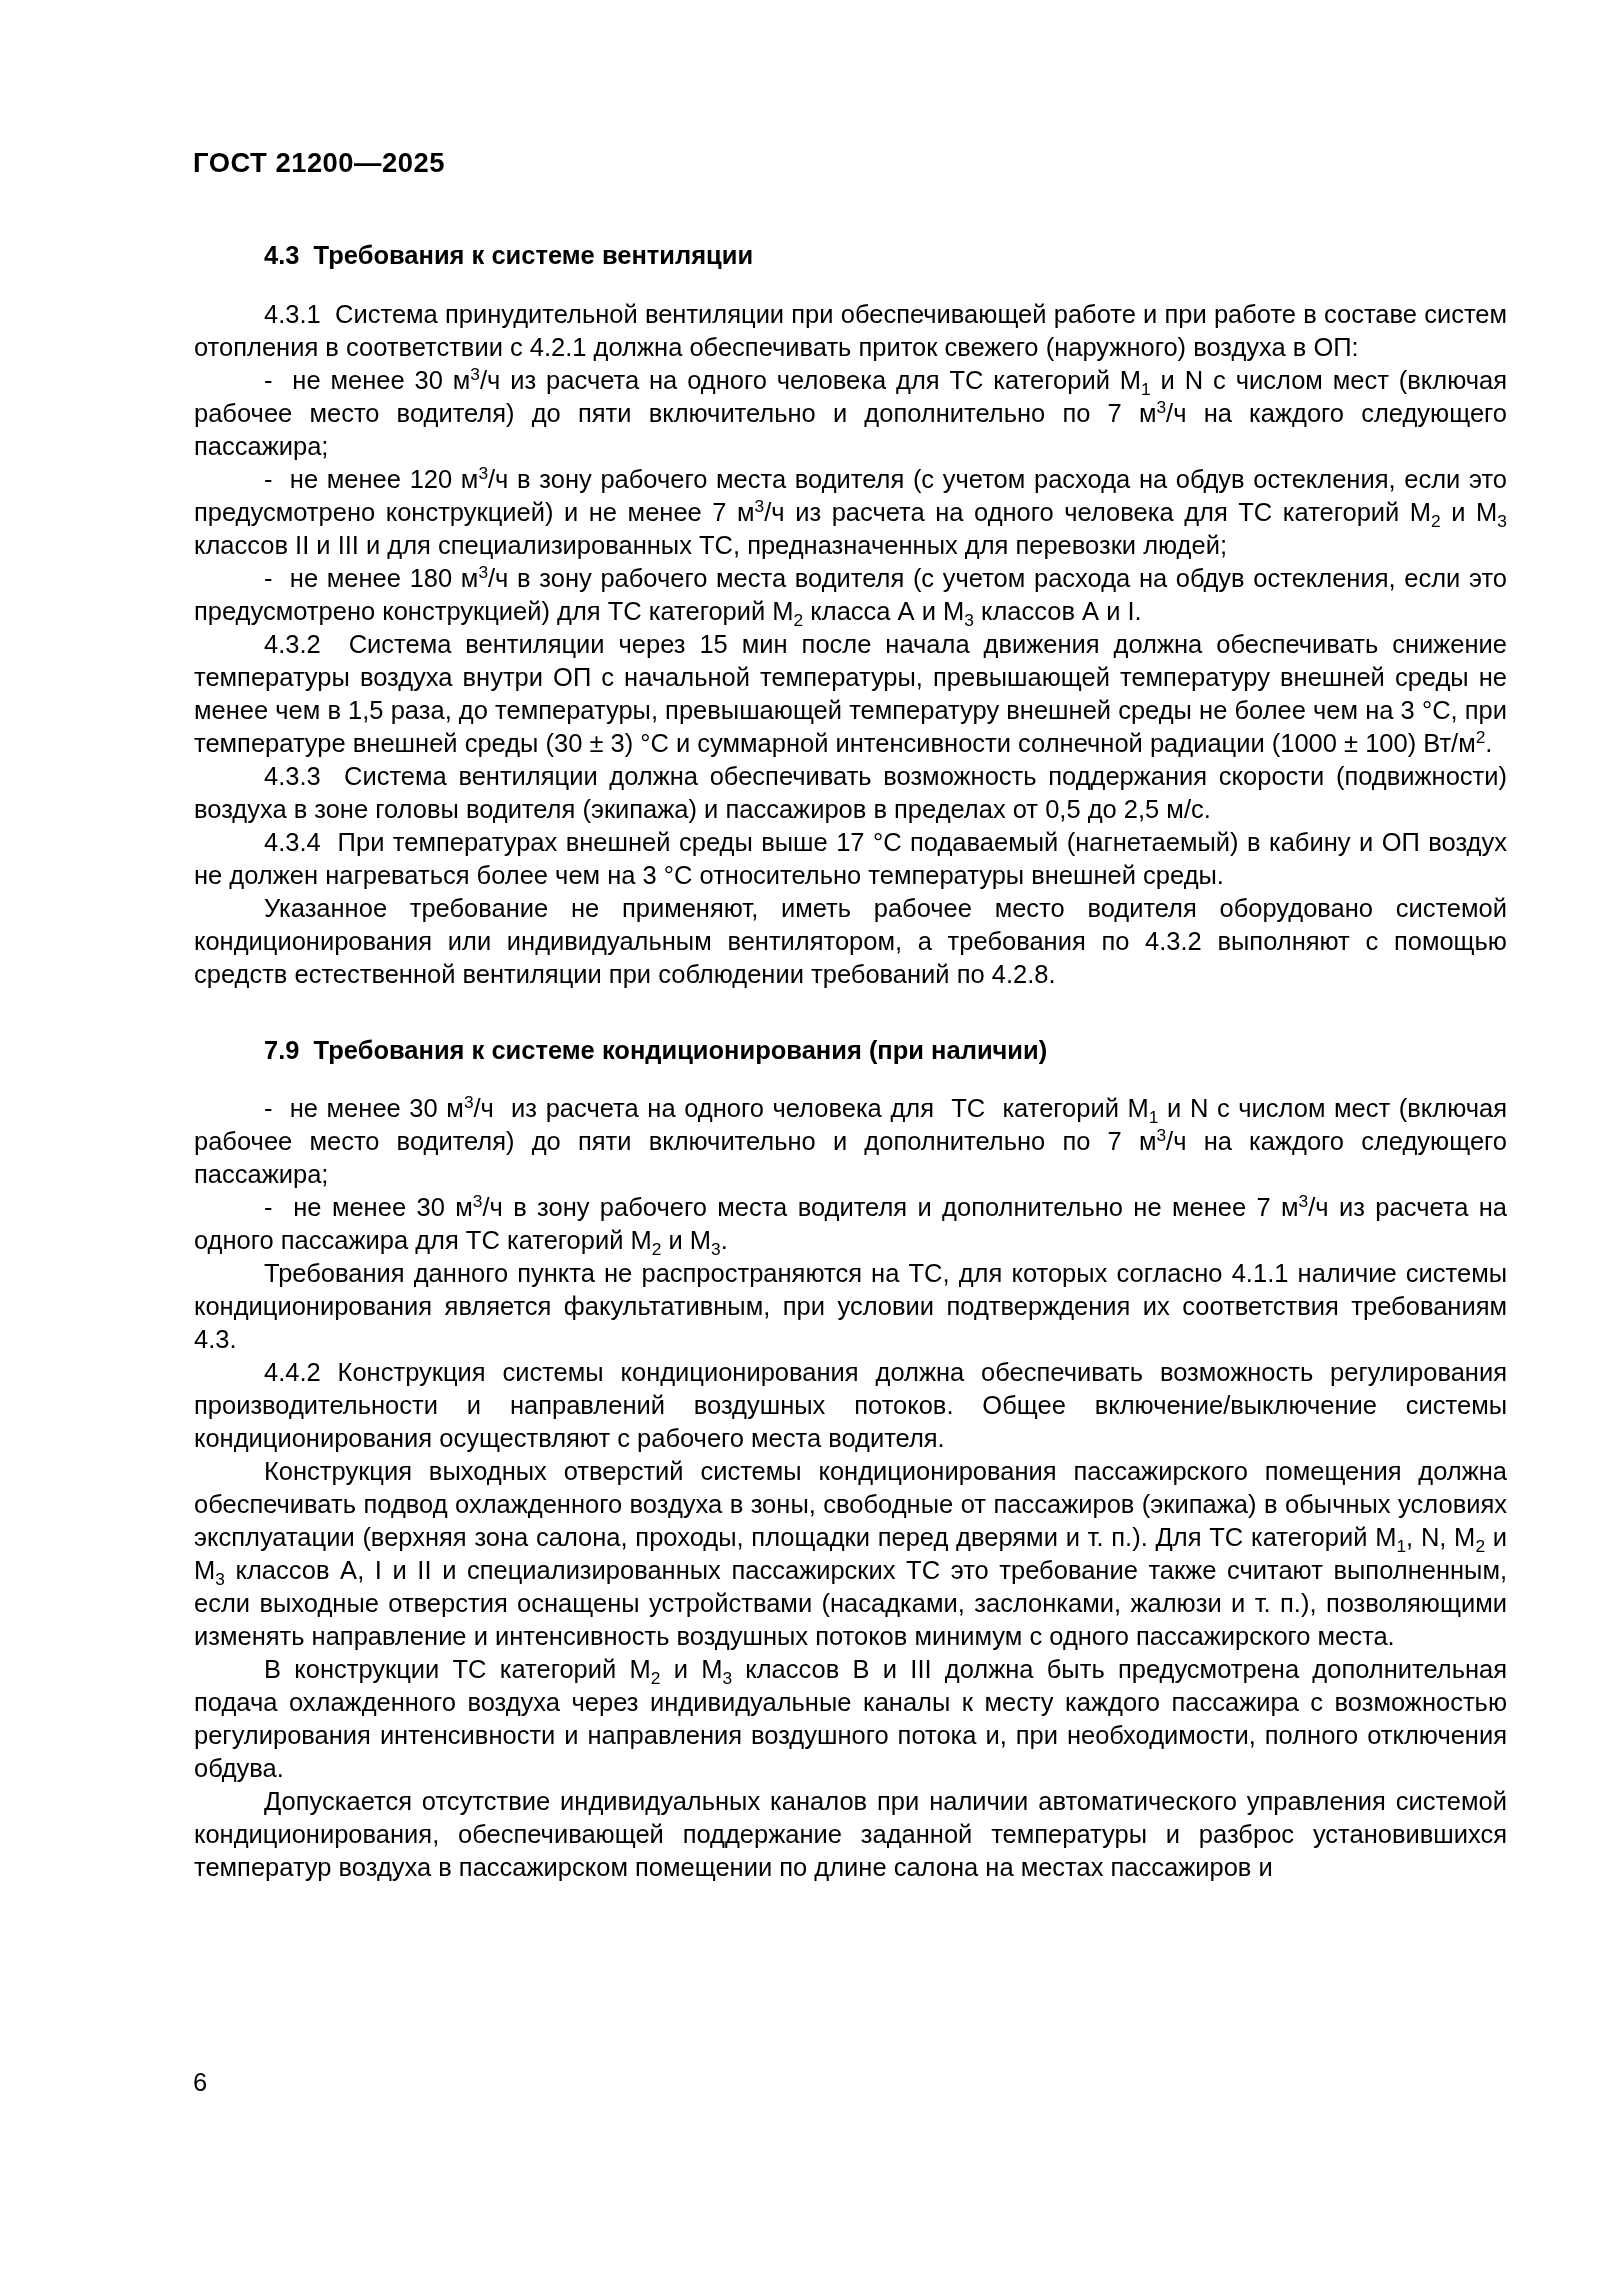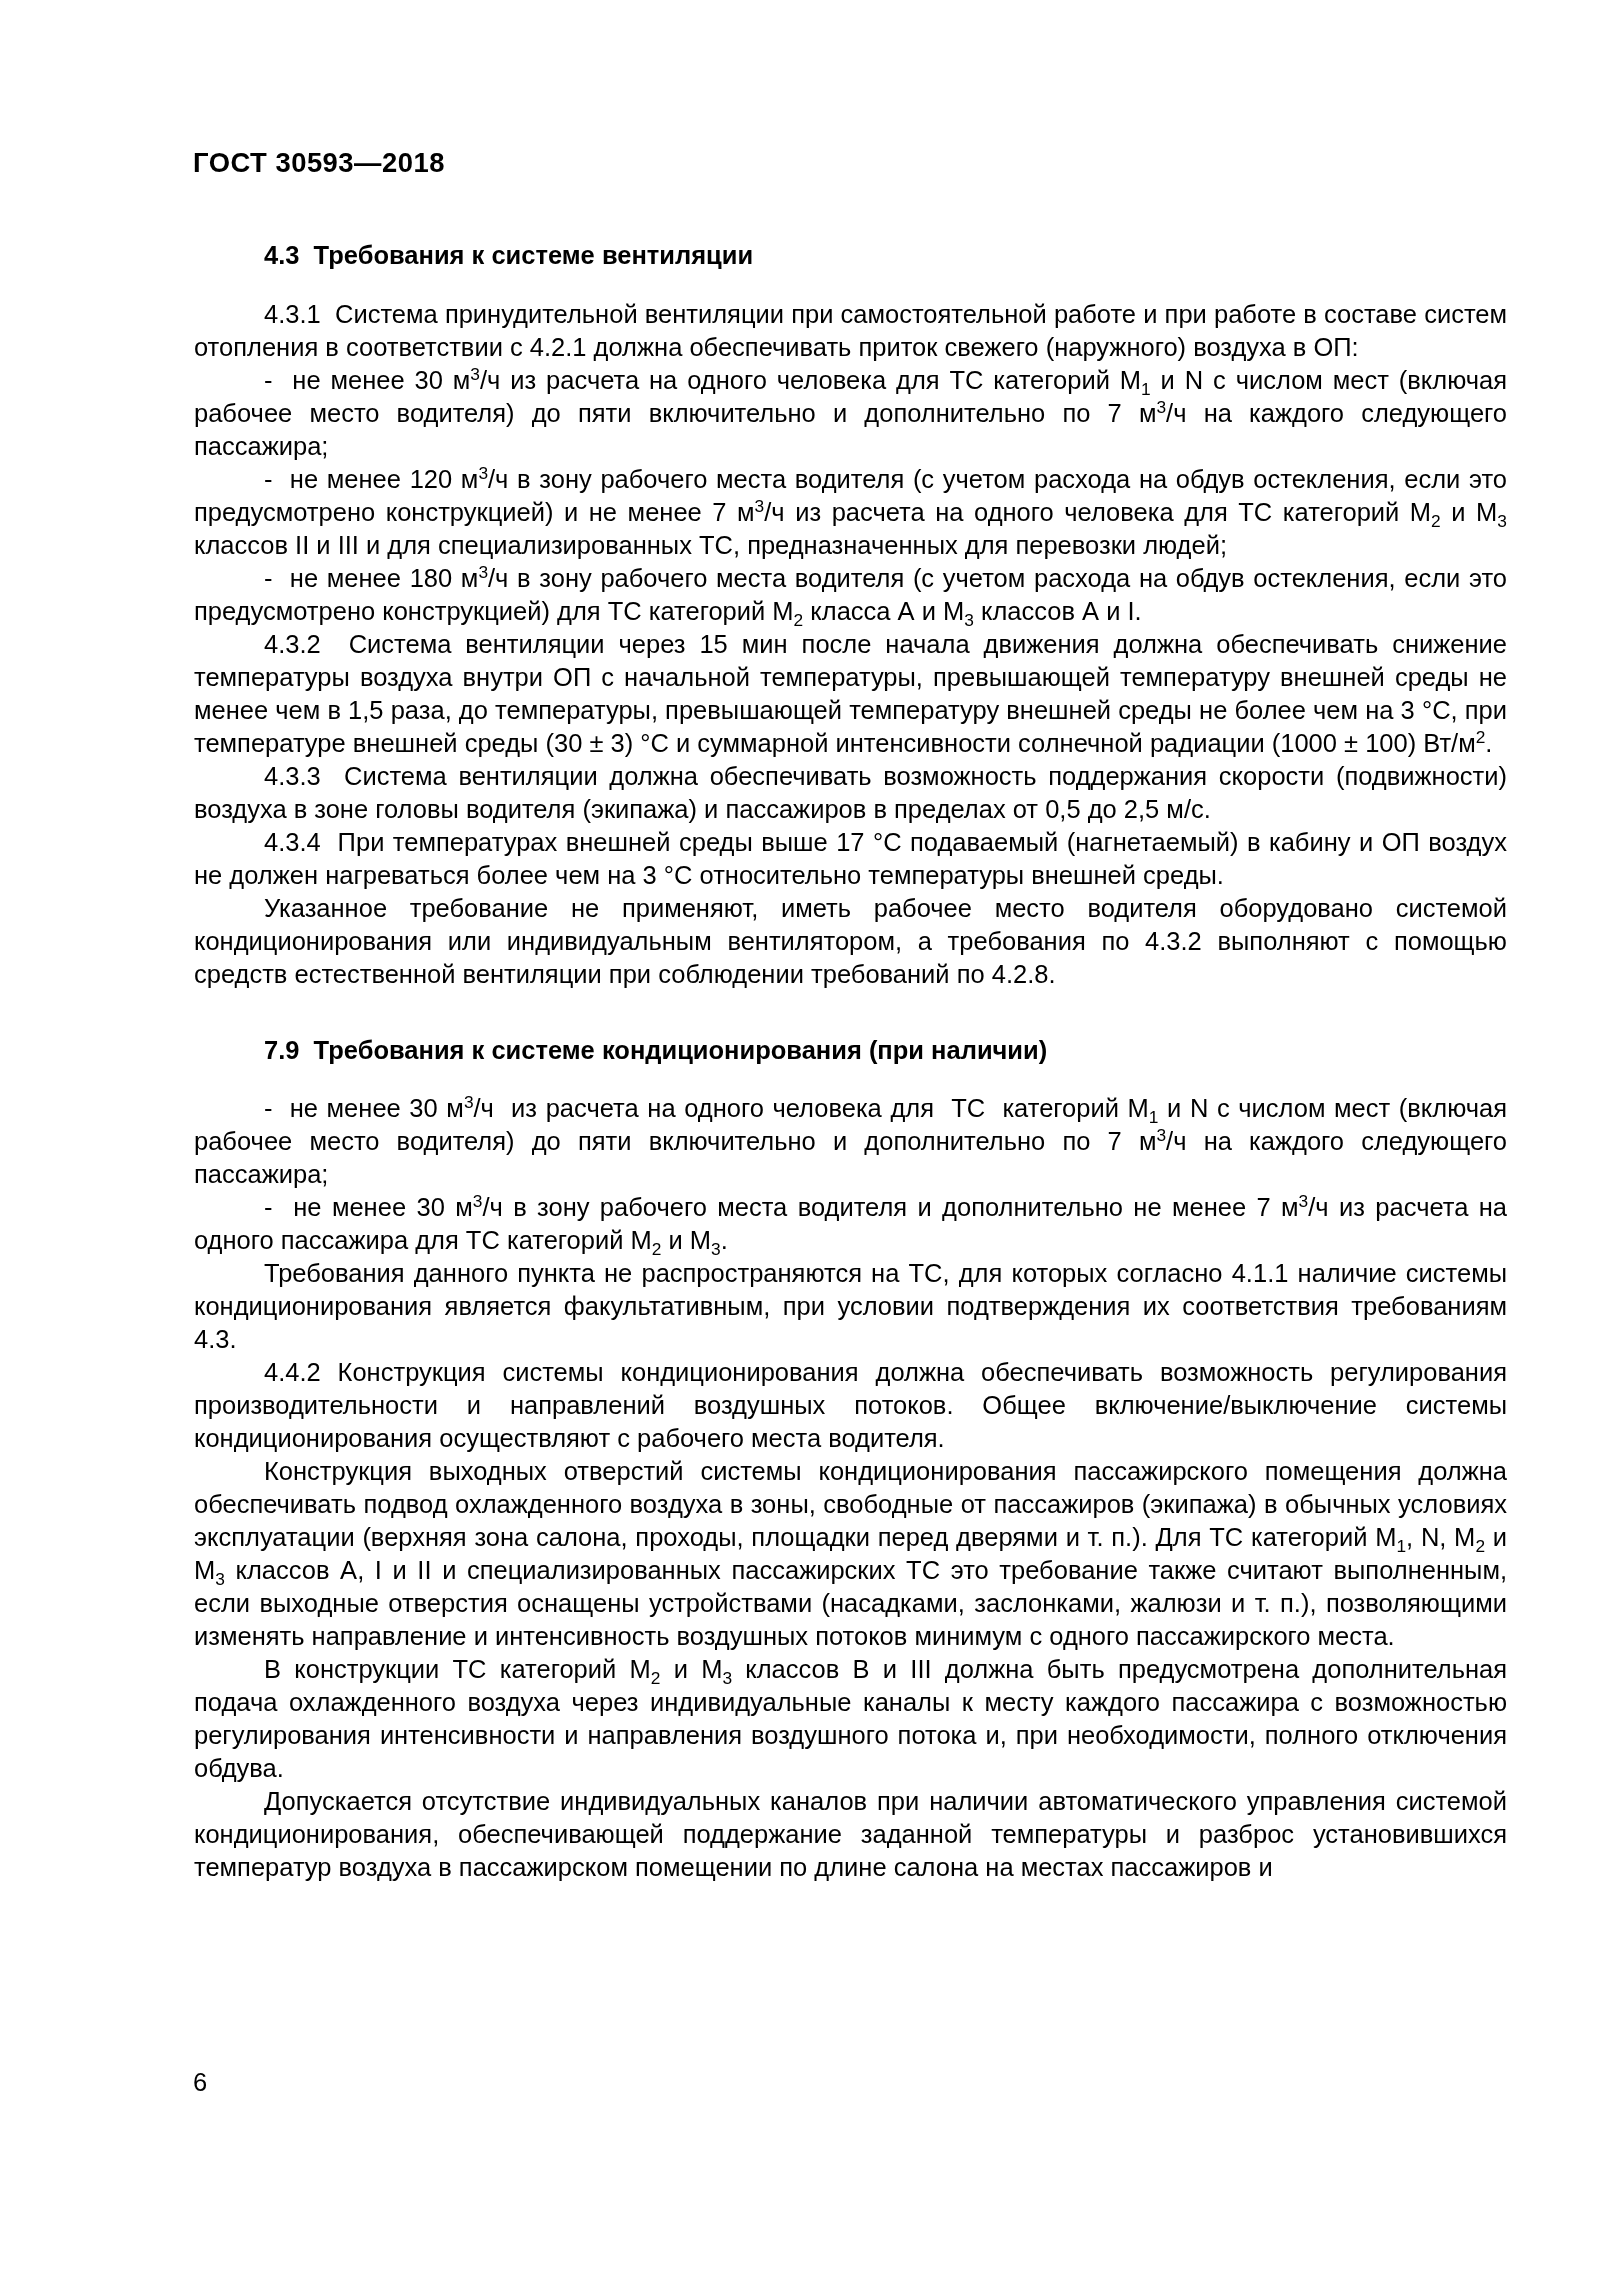--- a/index.html
+++ b/index.html
@@ -59,25 +59,25 @@
     left: 193px;
     top: 2066px;
     font-size: 25.5px;
     line-height: 33px;
   }
 </style>
 </head>
 <body>
 
 <div class="page">
-  <div class="doc-header">ГОСТ 30593—2018</div>
+  <div class="doc-header">ГОСТ 21200—2025</div>
 
   <div class="doc-body">
       <h2 class="block-heading">4.3  Требования к системе вентиляции</h2>
-      <p class="block-para">4.3.1  Система принудительной вентиляции при самостоятельной работе и при работе в составе систем отопления в соответствии с 4.2.1 должна обеспечивать приток свежего (наружного) воздуха в ОП:</p>
+      <p class="block-para">4.3.1  Система принудительной вентиляции при обеспечивающей работе и при работе в составе систем отопления в соответствии с 4.2.1 должна обеспечивать приток свежего (наружного) воздуха в ОП:</p>
       <p class="block-para">-  не менее 30 м<sup>3</sup>/ч из расчета на одного человека для ТС категорий M<sub>1</sub> и N с числом мест (включая рабочее место водителя) до пяти включительно и дополнительно по 7 м<sup>3</sup>/ч на каждого следующего пассажира;</p>
       <p class="block-para">-  не менее 120 м<sup>3</sup>/ч в зону рабочего места водителя (с учетом расхода на обдув остекления, если это предусмотрено конструкцией) и не менее 7 м<sup>3</sup>/ч из расчета на одного человека для ТС категорий M<sub>2</sub> и M<sub>3</sub> классов II и III и для специализированных ТС, предназначенных для перевозки людей;</p>
       <p class="block-para">-  не менее 180 м<sup>3</sup>/ч в зону рабочего места водителя (с учетом расхода на обдув остекления, если это предусмотрено конструкцией) для ТС категорий M<sub>2</sub> класса А и M<sub>3</sub> классов А и I.</p>
       <p class="block-para">4.3.2  Система вентиляции через 15 мин после начала движения должна обеспечивать снижение температуры воздуха внутри ОП с начальной температуры, превышающей температуру внешней среды не менее чем в 1,5 раза, до температуры, превышающей температуру внешней среды не более чем на 3 °С, при температуре внешней среды (30 ± 3) °С и суммарной интенсивности солнечной радиации (1000 ± 100) Вт/м<sup>2</sup>.</p>
       <p class="block-para">4.3.3  Система вентиляции должна обеспечивать возможность поддержания скорости (подвижности) воздуха в зоне головы водителя (экипажа) и пассажиров в пределах от 0,5 до 2,5 м/с.</p>
       <p class="block-para">4.3.4  При температурах внешней среды выше 17 °С подаваемый (нагнетаемый) в кабину и ОП воздух не должен нагреваться более чем на 3 °С относительно температуры внешней среды.</p>
       <p class="block-para">Указанное требование не применяют, иметь рабочее место водителя оборудовано системой кондиционирования или индивидуальным вентилятором, а требования по 4.3.2 выполняют с помощью средств естественной вентиляции при соблюдении требований по 4.2.8.</p>
       <h2 class="block-heading">7.9  Требования к системе кондиционирования (при наличии)</h2>
       <p class="block-para">-  не менее 30 м<sup>3</sup>/ч  из расчета на одного человека для  ТС  категорий M<sub>1</sub> и N с числом мест (включая рабочее место водителя) до пяти включительно и дополнительно по 7 м<sup>3</sup>/ч на каждого следующего пассажира;</p>
       <p class="block-para">-  не менее 30 м<sup>3</sup>/ч в зону рабочего места водителя и дополнительно не менее 7 м<sup>3</sup>/ч из расчета на одного пассажира для ТС категорий M<sub>2</sub> и M<sub>3</sub>.</p>

